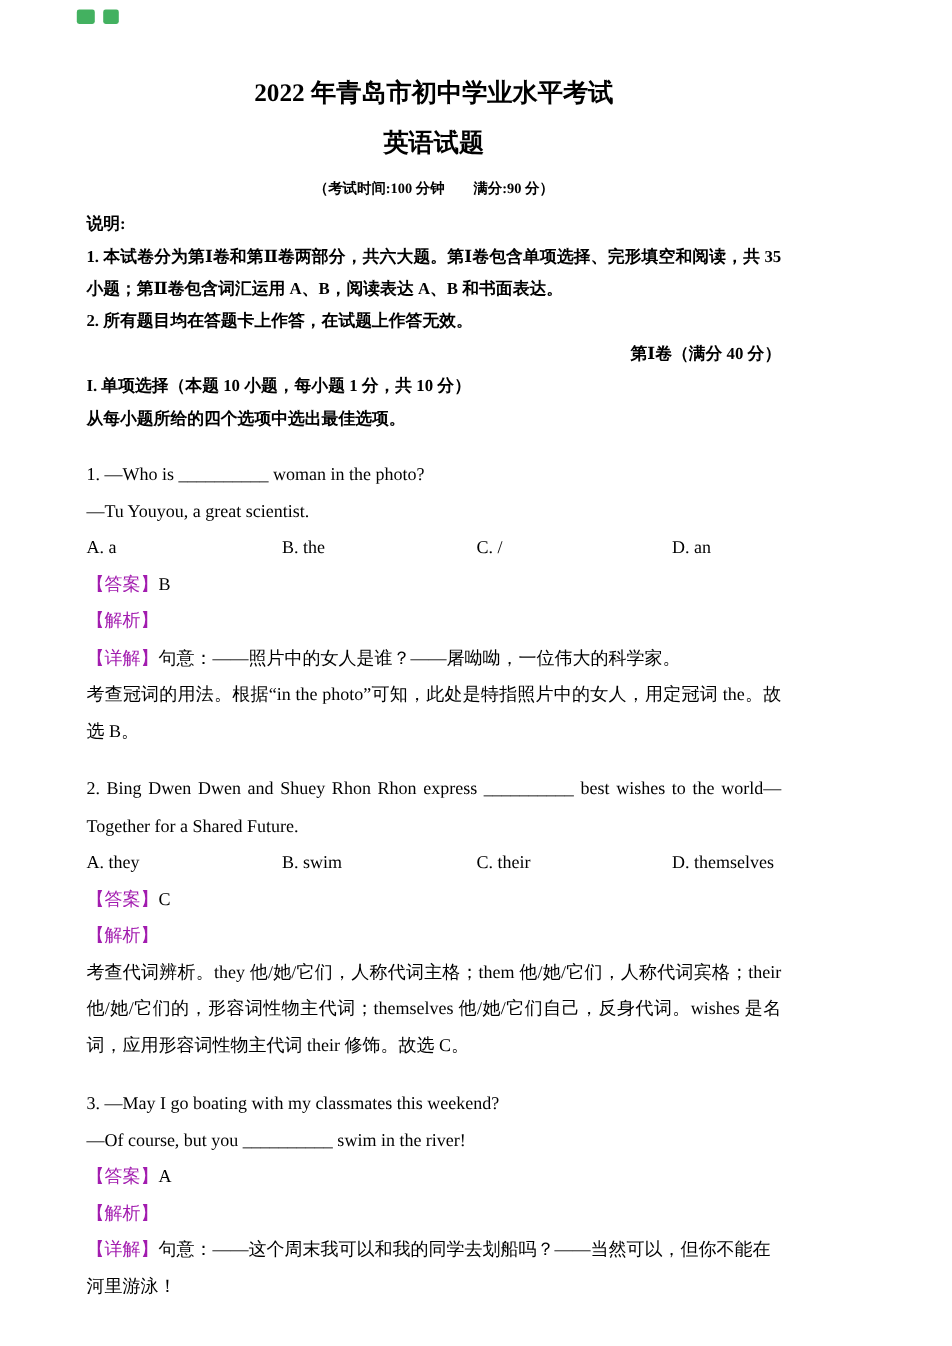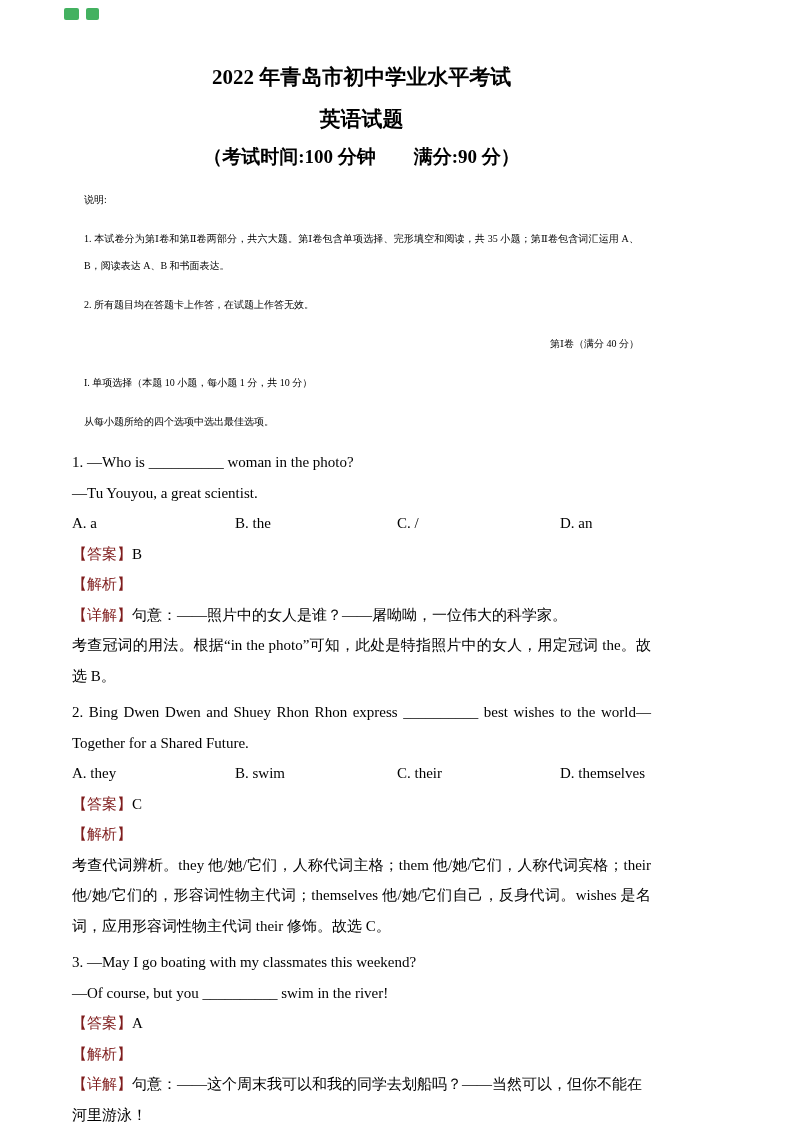--- a/index.html
+++ b/index.html
@@ -16,28 +16,28 @@
     position: relative;
     width: 723px; height: 1122px;
     padding: 56px 72px 20px 72px;
   }
   .marks { position: absolute; top: 8px; left: 64px; display: flex; gap: 7px; }
   .mark { width: 15px; height: 12px; background: #2fa84f; border-radius: 2px; opacity: .9; }
   .mark.m2 { width: 13px; }
   .title, .subtitle {
     text-align: center; font-weight: bold; font-size: 21px; line-height: 42px; margin: 0;
   }
-  .exam-info { text-align: center; font-weight: bold; font-size: 19px; line-height: 34px; margin: 0; }
-  .head p { margin: 12px; font-weight: normal; font-size: 10px; line-height: 27px; }
+  .exam-info { text-align: center; font-weight: bold; font-size: 12px; line-height: 34px; margin: 0; }
+  .head p { margin: 0; font-weight: bold; font-size: 14px; line-height: 27px; }
   .center { text-align: right; }
   .just { text-align: justify; }
   .body-line { margin: 0; line-height: 30.5px; font-size: 15px; }
-  .question { margin-top: 6px; }
+  .question { margin-top: 18px; }
   .options { display: grid; grid-template-columns: 163px 162px 163px 1fr; line-height: 30.5px; }
-  .lbl { color: #7f1d1d; }
+  .lbl { color: #a21caf; }
 </style>
 </head>
 <body>
 
 <div class="page">
 
   <div class="marks">
     <span class="mark"></span>
     <span class="mark m2"></span>
   </div>

